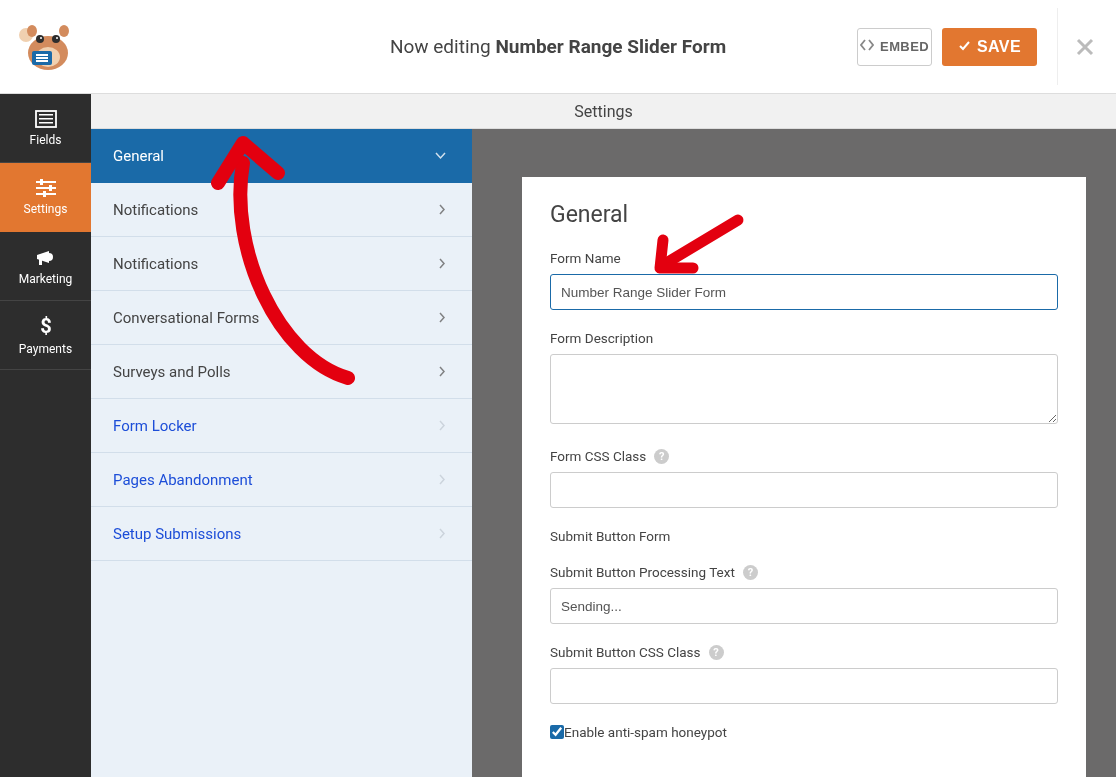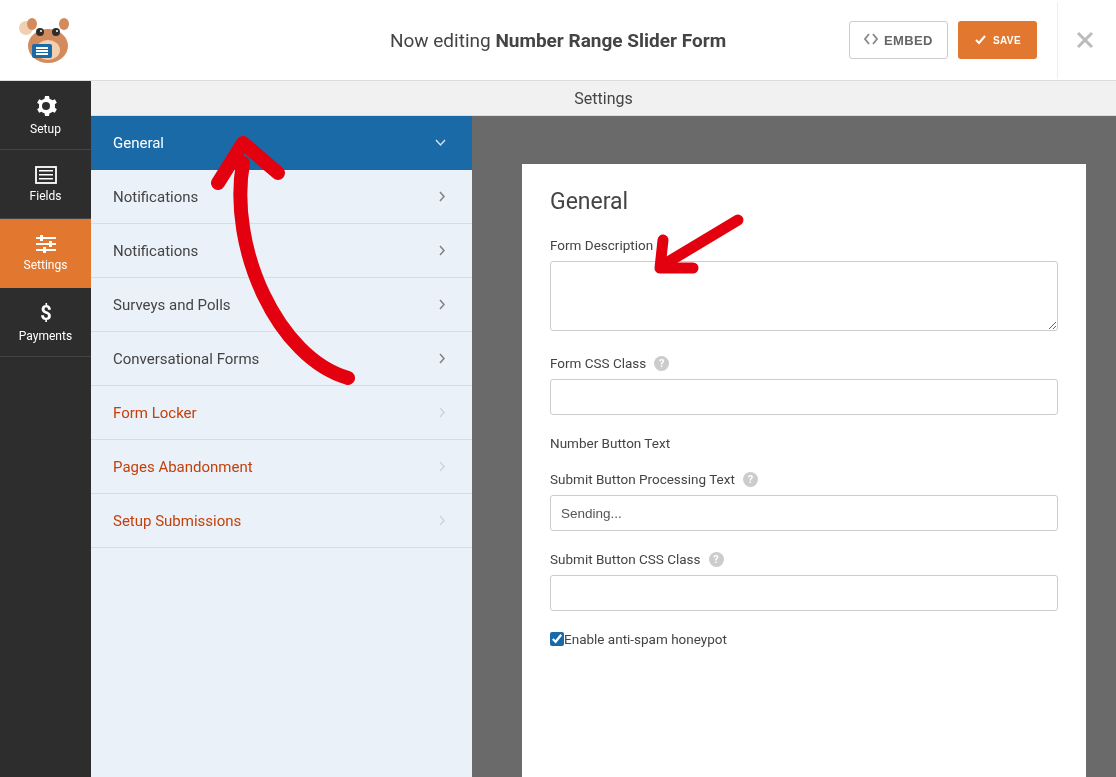--- a/index.html
+++ b/index.html
@@ -8,21 +8,21 @@
     font-family: -apple-system, BlinkMacSystemFont, "Segoe UI", Roboto, "Helvetica Neue", Arial, sans-serif;
     background: #fff;
     width: 1116px;
     height: 777px;
     overflow: hidden;
     color: #444;
   }
 
   
   .topbar {
-    height: 81px;
+    height: 94px;
     border-bottom: 1px solid #ddd;
     display: flex;
     align-items: center;
     padding: 0 18px 0 12px;
     position: relative;
     background: #fff;
   }
   .logo { width: 64px; height: 50px; display:flex; align-items:center; }
   .title-wrap {
     position: absolute;
@@ -30,40 +30,40 @@
     transform: translateX(-50%);
     font-size: 19px;
     color: #444;
     white-space: nowrap;
   }
   .title-wrap .bold { font-weight: 700; }
   .top-actions { margin-left: auto; display:flex; align-items:center; gap:10px; }
   .btn-embed {
     height: 38px;
     display:flex; align-items:center; gap:6px;
-    padding: 0 14px;
+    padding: 0 2px;
     border: 1px solid #ccc;
     border-radius: 3px;
     background: #fff;
     color: #666;
     font-weight: 600;
     font-size: 13px;
     letter-spacing: 0.4px;
     cursor: pointer;
   }
   .btn-save {
     height: 38px;
     display:flex; align-items:center; gap:6px;
     padding: 0 16px;
     border: 0;
     border-radius: 3px;
     background: #e27730;
     color: #fff;
     font-weight: 700;
-    font-size: 10px;
+    font-size: 16px;
     letter-spacing: 0.4px;
     cursor: pointer;
   }
   .close-x { margin-left: 10px; cursor:pointer; color:#bbb; font-size: 26px; padding: 0 4px; border-left:1px solid #eee; height:77px; display:flex; align-items:center; padding-left:18px;}
   
   
   .main { display:flex; height: calc(100% - 77px); }
   .sidebar {
     width: 91px;
     background: #2d2d2d;
@@ -115,21 +115,21 @@
     display:flex;
     align-items:center;
     justify-content: space-between;
     padding: 0 26px 0 22px;
     font-size: 15px;
     color: #444;
     border-bottom: 1px solid #d2deea;
     cursor:pointer;
   }
   .subnav-item.active { background: #1a6aa8; color:#fff; border-bottom-color:#1a6aa8;}
-  .subnav-item.disabled { color: #c2410c; cursor: default; }
+  .subnav-item.disabled { color: #1d4ed8; cursor: default; }
   .subnav-chevron { color: inherit; opacity:0.8; }
   .subnav-item.disabled .subnav-chevron { color:#c5cdd6; }
 
   .content-wrap {
     flex:1;
     background: #6b6a6a;
     padding: 48px 30px 0 50px;
     overflow-y:auto;
   }
   .content-card {
@@ -211,28 +211,20 @@
           </svg>
       </span>
     </div>
   </div>
 </div>
 
 <div class="main">
   <div class="sidebar">
     <div class="side-item">
       <span class="side-ico">
-        <svg width="22" height="22" viewBox="0 0 22 22">
-            <path d="M11 7a4 4 0 1 0 0 8 4 4 0 0 0 0-8zm9 4c0 .6-.05 1.2-.15 1.75l2 1.55-2 3.4-2.35-.95c-.9.7-1.9 1.25-3 1.6L14 21h-4l-.5-2.65c-1.1-.35-2.1-.9-3-1.6l-2.35.95-2-3.4 2-1.55C4.05 12.2 4 11.6 4 11s.05-1.2.15-1.75l-2-1.55 2-3.4 2.35.95c.9-.7 1.9-1.25 3-1.6L10 1h4l.5 2.65c1.1.35 2.1.9 3 1.6l2.35-.95 2 3.4-2 1.55c.1.55.15 1.15.15 1.75z"></path>
-          </svg>
-      </span>
-      <span>Setup</span>
-    </div>
-    <div class="side-item">
-      <span class="side-ico">
         <svg width="22" height="18" viewBox="0 0 22 18">
             <rect x="1" y="1" width="20" height="16" stroke="#fff" stroke-width="1.8" fill="none"></rect>
             <rect x="4" y="4" width="14" height="1.5"></rect>
             <rect x="4" y="8" width="14" height="1.5"></rect>
             <rect x="4" y="12" width="14" height="1.5"></rect>
           </svg>
       </span>
       <span>Fields</span>
     </div>
     <div class="side-item active">
@@ -243,20 +235,30 @@
             <rect x="1" y="14" width="20" height="2"></rect>
             <rect x="5" y="0" width="3" height="6"></rect>
             <rect x="14" y="6" width="3" height="6"></rect>
             <rect x="8" y="12" width="3" height="6"></rect>
           </svg>
       </span>
       <span>Settings</span>
     </div>
     <div class="side-item">
       <span class="side-ico">
+        <svg width="22" height="20" viewBox="0 0 22 20">
+            <path d="M2 8 L14 4 L14 16 L2 12 Z"></path>
+            <path d="M14 6 A4 4 0 0 1 14 14"></path>
+            <rect x="4" y="12" width="3" height="6"></rect>
+          </svg>
+      </span>
+      <span>Marketing</span>
+    </div>
+    <div class="side-item">
+      <span class="side-ico">
         <svg width="16" height="22" viewBox="0 0 16 22">
             <text x="8" y="18" font-size="20" font-weight="700" text-anchor="middle" fill="#fff">$</text>
           </svg>
       </span>
       <span>Payments</span>
     </div>
   </div>
 
   <div class="panel">
     <div class="panel-title">Settings</div>
@@ -280,29 +282,29 @@
         </div>
         <div class="subnav-item">
           <span>Notifications</span>
           <span class="subnav-chevron">
             <svg width="8" height="11" viewBox="0 0 8 11">
                 <path d="M2 1 L6 5.5 L2 10" stroke="#666" stroke-width="1.5" fill="none"></path>
               </svg>
           </span>
         </div>
         <div class="subnav-item">
+          <span>Conversational Forms</span>
+          <span class="subnav-chevron">
+            <svg width="8" height="11" viewBox="0 0 8 11">
+                <path d="M2 1 L6 5.5 L2 10" stroke="#666" stroke-width="1.5" fill="none"></path>
+              </svg>
+          </span>
+        </div>
+        <div class="subnav-item">
           <span>Surveys and Polls</span>
-          <span class="subnav-chevron">
-            <svg width="8" height="11" viewBox="0 0 8 11">
-                <path d="M2 1 L6 5.5 L2 10" stroke="#666" stroke-width="1.5" fill="none"></path>
-              </svg>
-          </span>
-        </div>
-        <div class="subnav-item">
-          <span>Conversational Forms</span>
           <span class="subnav-chevron">
             <svg width="8" height="11" viewBox="0 0 8 11">
                 <path d="M2 1 L6 5.5 L2 10" stroke="#666" stroke-width="1.5" fill="none"></path>
               </svg>
           </span>
         </div>
         <div class="subnav-item disabled">
           <span>Form Locker</span>
           <span class="subnav-chevron">
             <svg width="8" height="11" viewBox="0 0 8 11">
@@ -325,36 +327,40 @@
                 <path d="M2 1 L6 5.5 L2 10" stroke="#c5cdd6" stroke-width="1.5" fill="none"></path>
               </svg>
           </span>
         </div>
       </div>
 
       <div class="content-wrap">
         <div class="content-card">
           <h2>General</h2>
 
+          <div class="field">
+            <div class="field-label">Form Name</div>
+            <input class="input focused" value="Number Range Slider Form" style="">
+          </div>
 
           <div class="field">
             <div class="field-label">Form Description</div>
             <textarea class="input" style=""></textarea>
           </div>
 
           <div class="field">
             <div class="field-label">
               <span>Form CSS Class</span>
               <span class="help">?</span>
             </div>
             <input class="input" value="" style="">
           </div>
 
           <div class="field">
-            <div class="field-label">Number Button Text</div>
+            <div class="field-label">Submit Button Form</div>
           </div>
 
           <div class="field">
             <div class="field-label">
               <span>Submit Button Processing Text</span>
               <span class="help">?</span>
             </div>
             <input class="input" value="Sending..." style="">
           </div>
 

